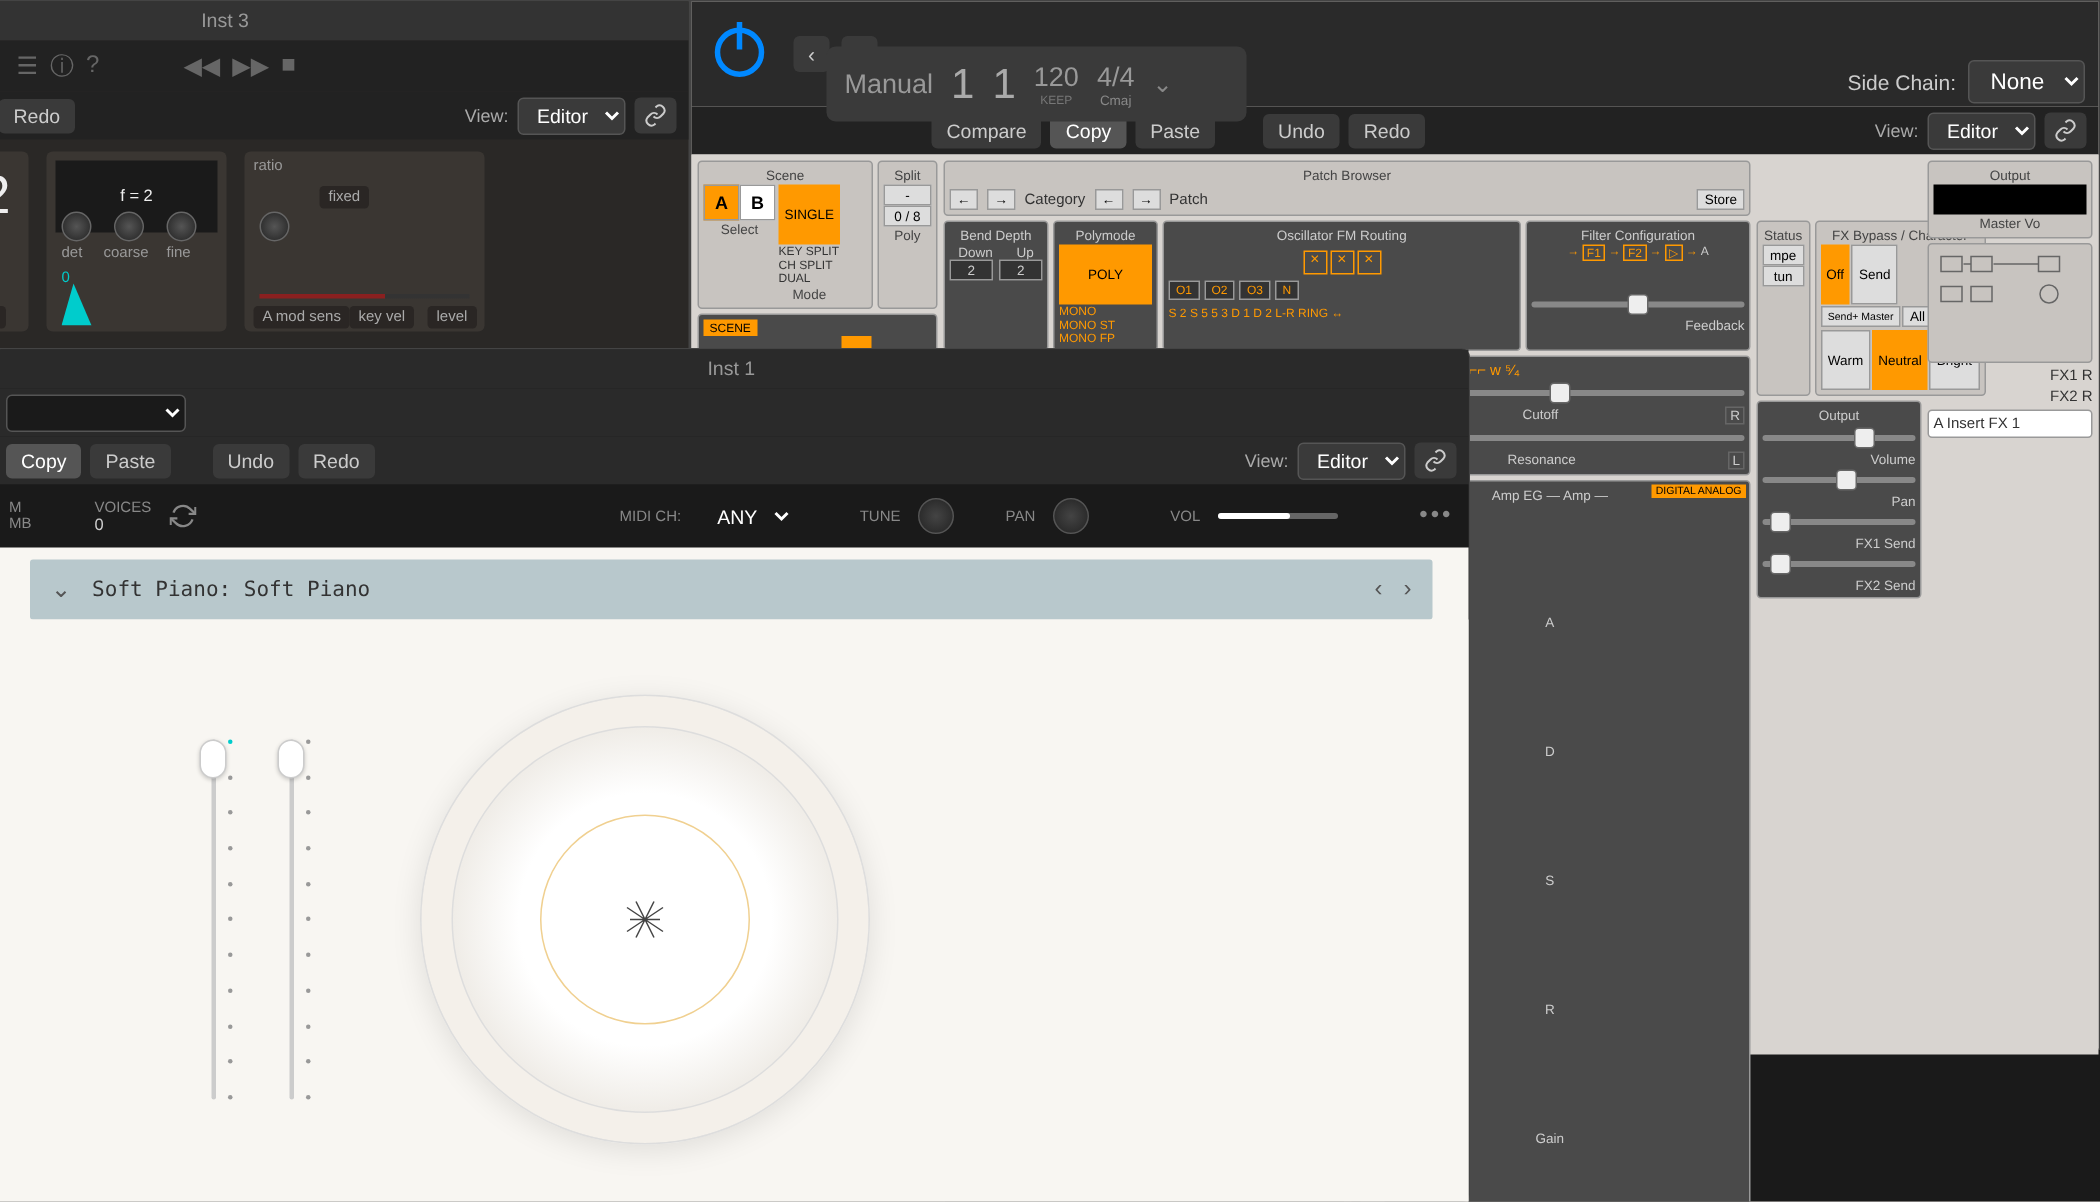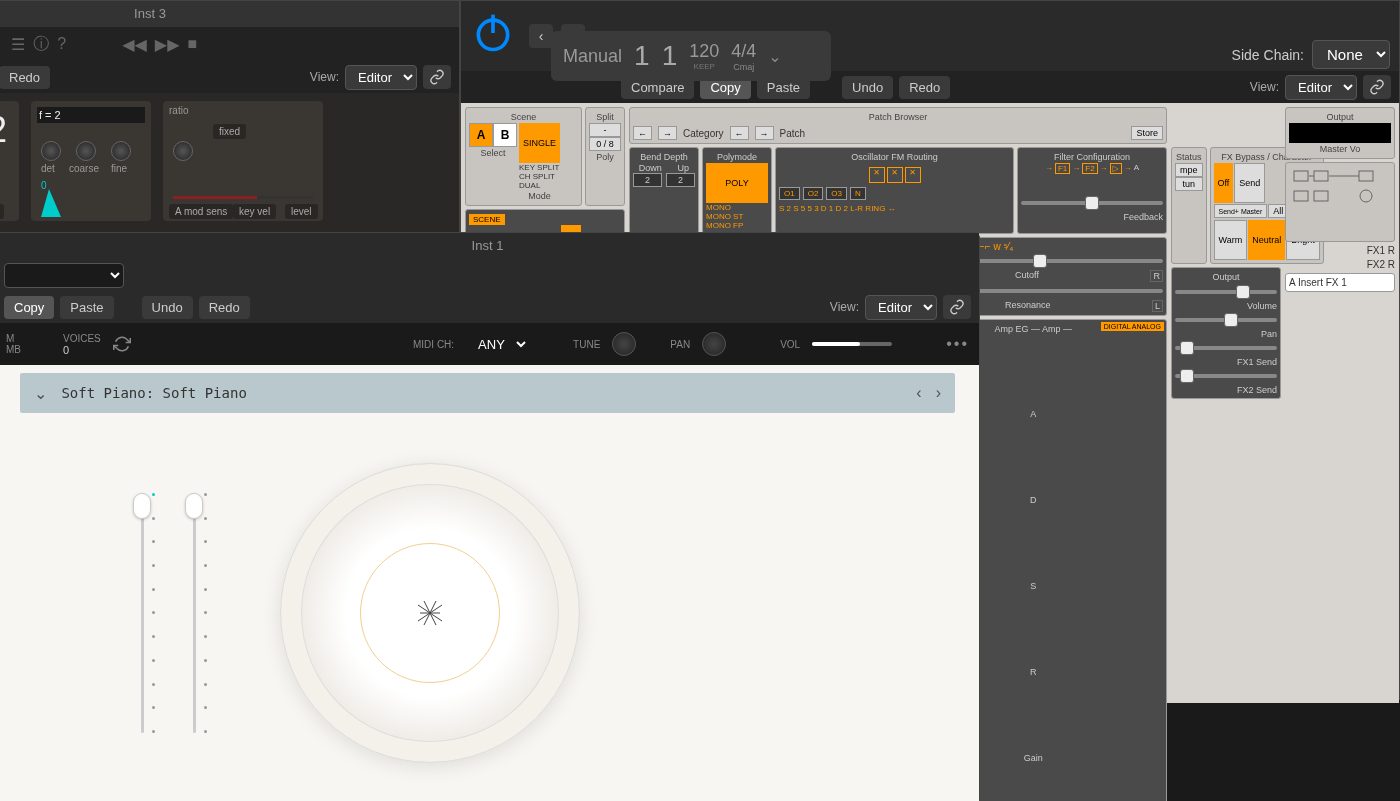--- a/index.html
+++ b/index.html
@@ -118,21 +118,21 @@
   </div>
 
   <div style="display:flex;gap:4px;padding:4px;">
     <div class="fm-panel" style="width:170px;">
 
       <div class="fm-num" style="position:absolute;top:8px;right:12px;">2</div>
 
       <span class="fm-btn" style="bottom:2px;left:122px;">level</span>
     </div>
     <div class="fm-panel" style="width:120px;">
-      <div style="background:#1a1a1a;color:#eee;text-align:left;font-size:11px;padding:2px;margin-bottom:6px;">f = 2</div>
+      <div style="background:#1a1a1a;color:#eee;text-align:center;font-size:11px;padding:18px;margin-bottom:6px;">f = 2</div>
       <div class="fm-knob" style="top:40px;left:10px;"></div>
       <div class="fm-knob" style="top:40px;left:45px;"></div>
       <div class="fm-knob" style="top:40px;left:80px;"></div>
       <span class="fm-label" style="top:62px;left:10px;">det</span>
       <span class="fm-label" style="top:62px;left:38px;">coarse</span>
       <span class="fm-label" style="top:62px;left:80px;">fine</span>
       <svg style="position:absolute;bottom:4px;left:10px;width:50px;height:30px;">
         <polygon points="0,30 8,2 20,30" fill="#0cc"></polygon>
       </svg>
       <span class="fm-label" style="bottom:30px;left:10px;color:#0cc;">0</span>

